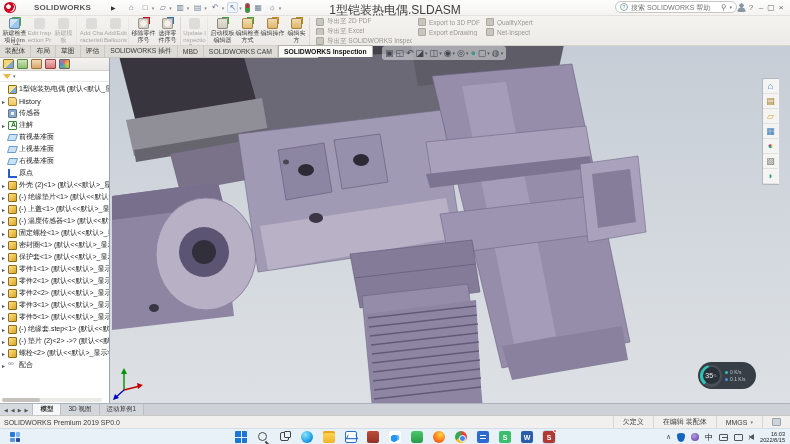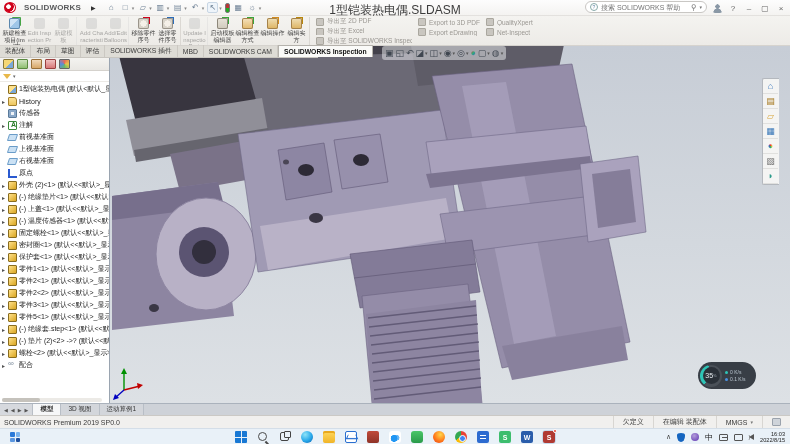--- a/index.html
+++ b/index.html
@@ -1,32 +1,32 @@
 <!DOCTYPE html>
 <html><head>
 <meta charset="utf-8">
 <style>
 *{box-sizing:border-box;margin:0;padding:0}
 body{font-family:"Liberation Sans","DejaVu Sans",sans-serif;background:#888}
 .app{position:relative;width:790px;height:444px;overflow:hidden;background:#fff;font-family:"Liberation Sans","DejaVu Sans",sans-serif}
 
 
 .titlebar{position:absolute;left:0;top:0;width:790px;height:16px;background:linear-gradient(#fdfdfd,#f4f3f1);border-bottom:1px solid #e3e1de;display:flex;align-items:center;font-size:8px;color:#555}
-.logo{display:flex;align-items:center;margin-left:4px;gap:8px}
+.logo{display:flex;align-items:center;margin-left:4px;gap:18px}
 .logo-mark{width:12px;height:11px;border-radius:50%;background:radial-gradient(circle at 35% 40%,#fff 2px,#d0021b 2.5px 5px,#fff 5.5px);border:1px solid #d0021b}
 .logo-text{font-weight:bold;font-size:8px;color:#58595b;letter-spacing:.2px}
 .logo-flyout{color:#333;font-size:6px;margin-left:2px}
 .qat{display:flex;align-items:center;gap:3px;margin-left:10px}
 .qat-btn{display:flex;align-items:center;gap:1px}
 .qat-ic{width:11px;height:11px;display:flex;align-items:center;justify-content:center;font-size:8px;color:#6b7f94;border-radius:2px}
 .qat-btn[data-dd="true"]::after{content:"▾";font-size:5px;color:#888}
 .qat-ic[data-icon="rebuild"]{background:linear-gradient(#b33 0 45%,#2a2 55% 100%);width:5px;height:10px;border-radius:2px;border:1px solid #777;color:transparent}
 .qat-ic[data-icon="select-cursor"]{border:1px solid #c8d6e4;background:#eef4fa}
 .doc-title{position:absolute;left:50%;top:2px;transform:translateX(-50%);font-size:12px;color:#3c3c3c;white-space:nowrap}
-.tb-right{position:absolute;right:4px;top:1px;display:flex;align-items:flex-end;gap:6px}
+.tb-right{position:absolute;right:4px;top:1px;display:flex;align-items:center;gap:0}
 .searchbox{display:flex;align-items:center;gap:3px;width:122px;height:12px;background:#fff;border:1px solid #c9c7c4;border-radius:7px;padding:0 4px;font-size:7px;color:#9a9a9a}
 .searchbox .q-ic{width:8px;height:8px;border:1px solid #8aa;border-radius:50%;font-size:5px;line-height:7px;text-align:center;color:#68a}
 .searchbox input{border:0;outline:0;flex:1;font-size:7px;color:#999;background:transparent;font-family:inherit;min-width:0}
 .searchbox .mag{font-size:8px;color:#777}
 .searchbox .dd{font-size:5px;color:#777}
 .win-ic{font-size:8px;color:#666;width:10px;text-align:center;cursor:default}
 .person{width:9px;height:9px;border-radius:2px;background:radial-gradient(circle at 50% 28%,#8a98a6 2px,transparent 2.4px),radial-gradient(circle at 50% 95%,#8a98a6 4px,transparent 4.4px)}
 
 
 .ribbon{position:absolute;left:0;top:16px;width:790px;height:30px;background:linear-gradient(#f4f3f0,#edebe7);border-bottom:1px solid #d6d3ce;display:flex;align-items:stretch;padding:1px 2px 0 2px}

